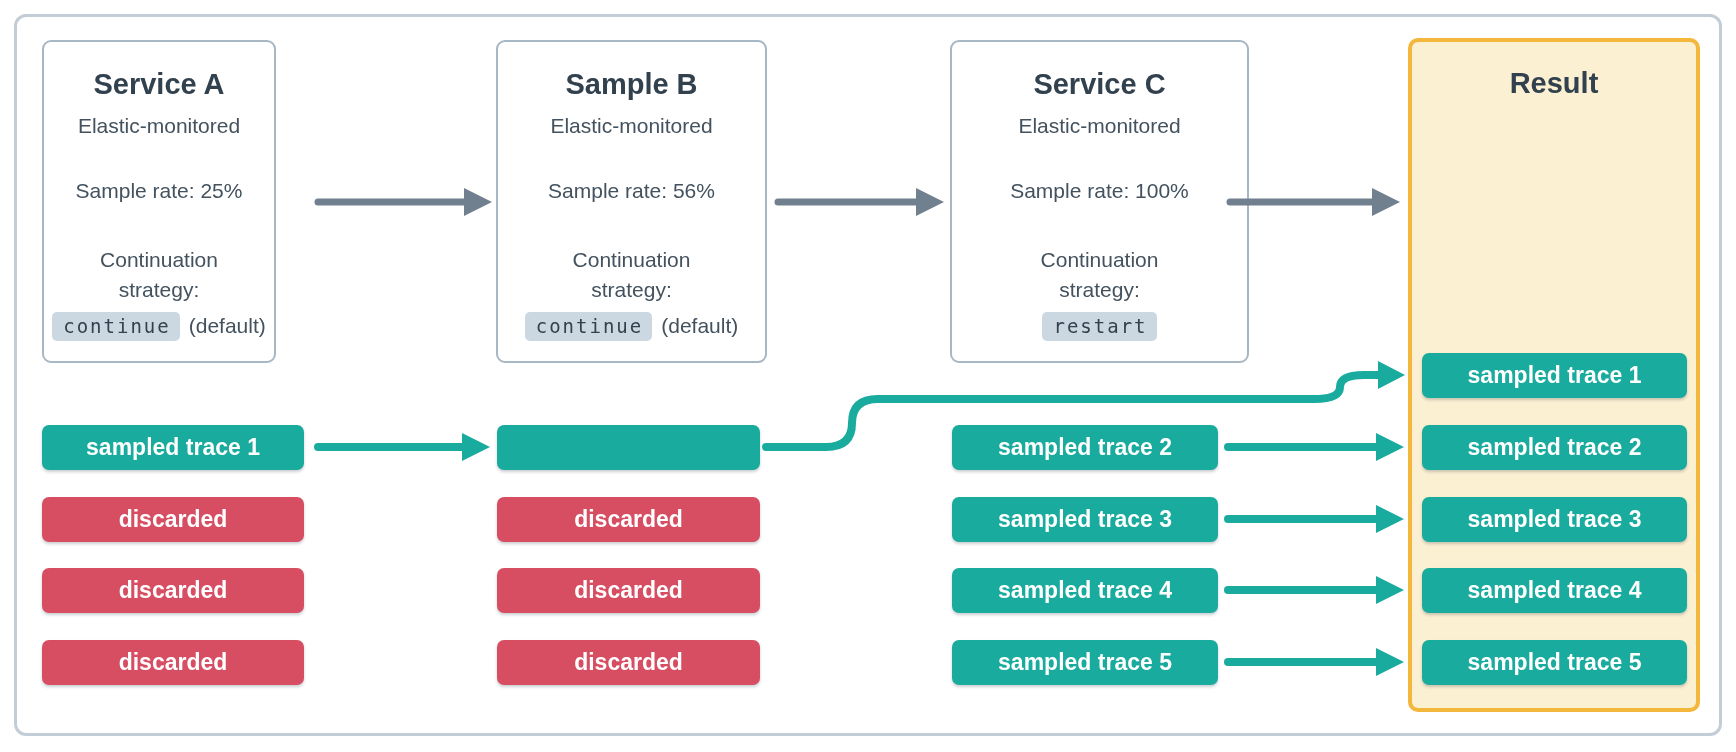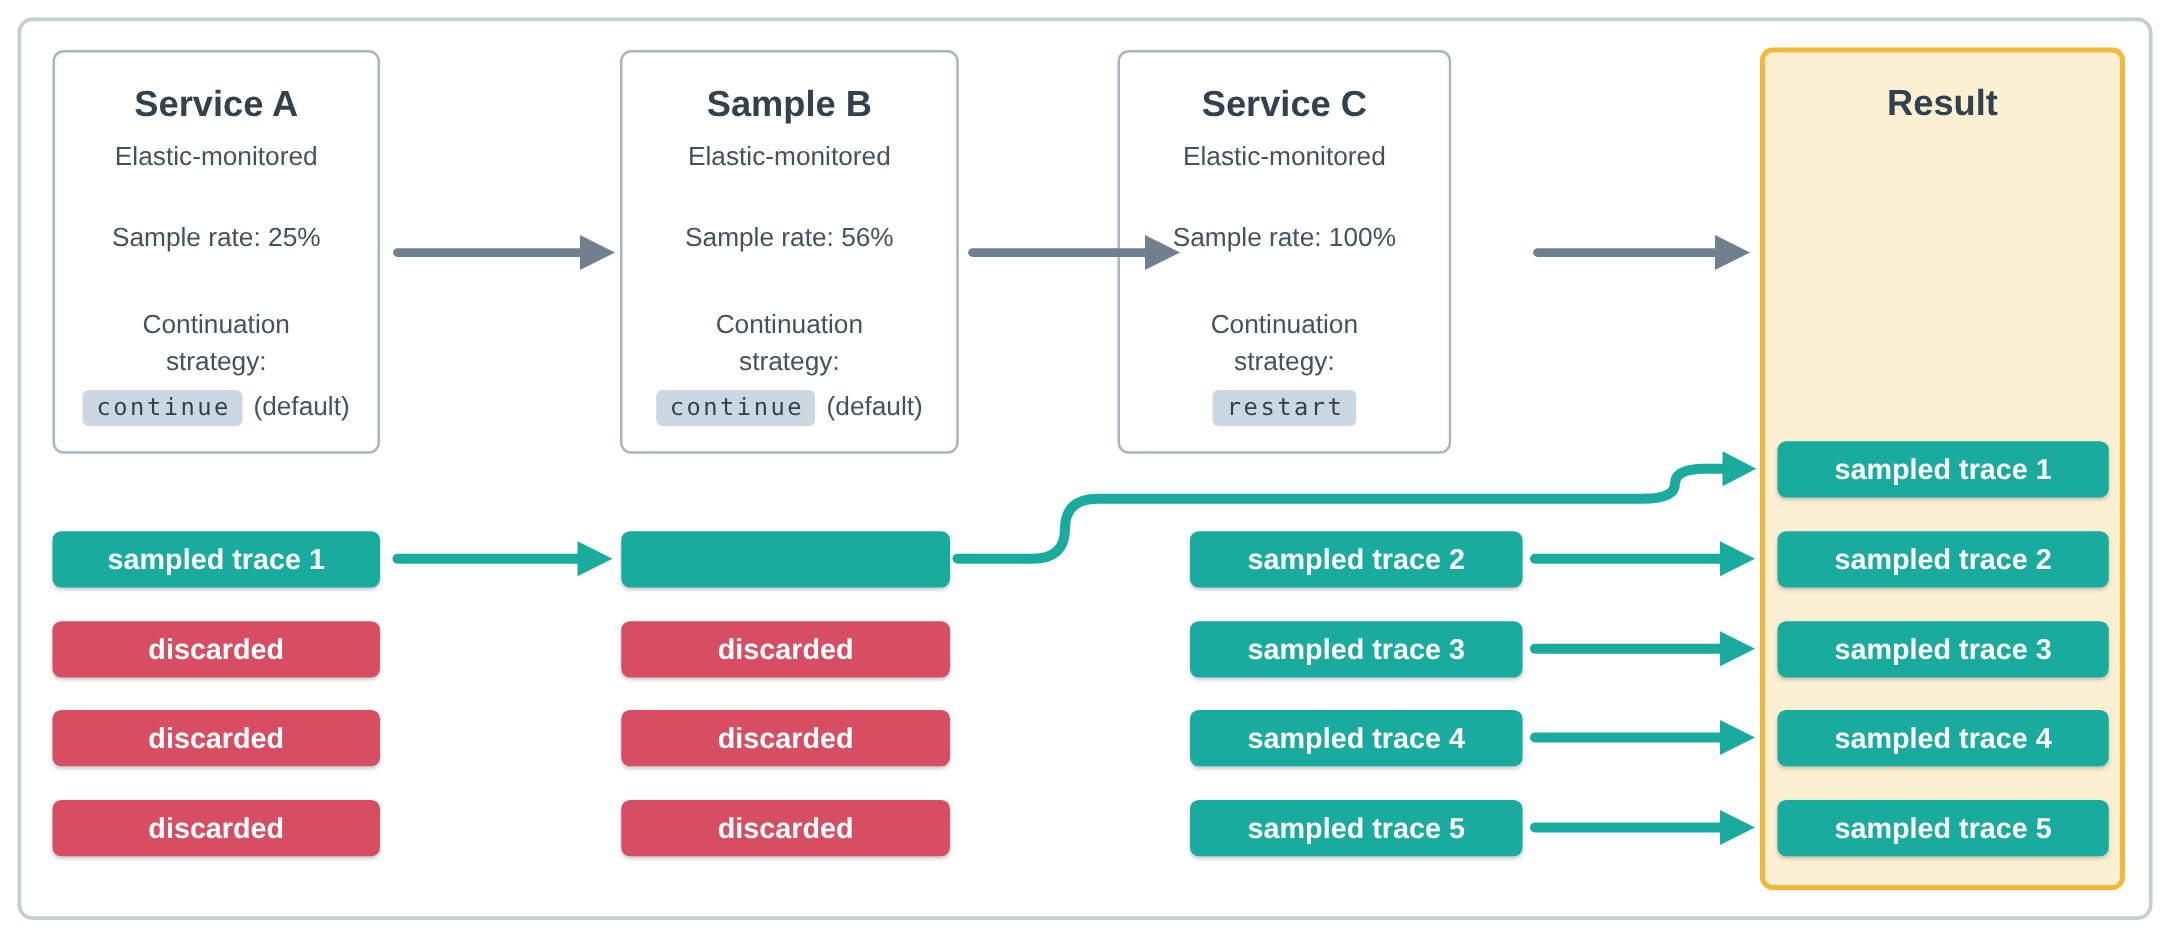--- a/index.html
+++ b/index.html
@@ -10,23 +10,23 @@
   .outer-frame {
     position:absolute; left:14px; top:14px; width:1708px; height:722px;
     border:3px solid var(--outer_border); border-radius:12px; background:#ffffff;
     box-sizing:border-box;
   }
   .service-box {
     position:absolute; top:40px; height:323px; box-sizing:border-box;
     border:2.5px solid var(--box_border); border-radius:9px;
     text-align:center; background:#ffffff;
   }
-  .svc-a { left:42px;  width:262px; }
+  .svc-a { left:42px;  width:234px; }
   .svc-b { left:496px; width:271px; }
-  .svc-c { left:894px; width:267px; }
+  .svc-c { left:950px; width:299px; }
   .svc-title  { margin:26px 0 0 0; font-size:29px; font-weight:700; color:var(--slate); }
   .svc-sub    { margin:13px 0 0 0; font-size:21px; color:var(--muted); }
   .svc-rate   { margin:41px 0 0 0; font-size:21px; color:var(--muted); }
   .svc-strategy {
     margin:42px auto 0 auto; max-width:150px;
     font-size:21px; line-height:1.42; color:var(--muted);
   }
   .svc-badge-row {
     margin-top:7px; display:flex; justify-content:center; align-items:center;
     gap:9px; font-size:21px; color:var(--muted);

